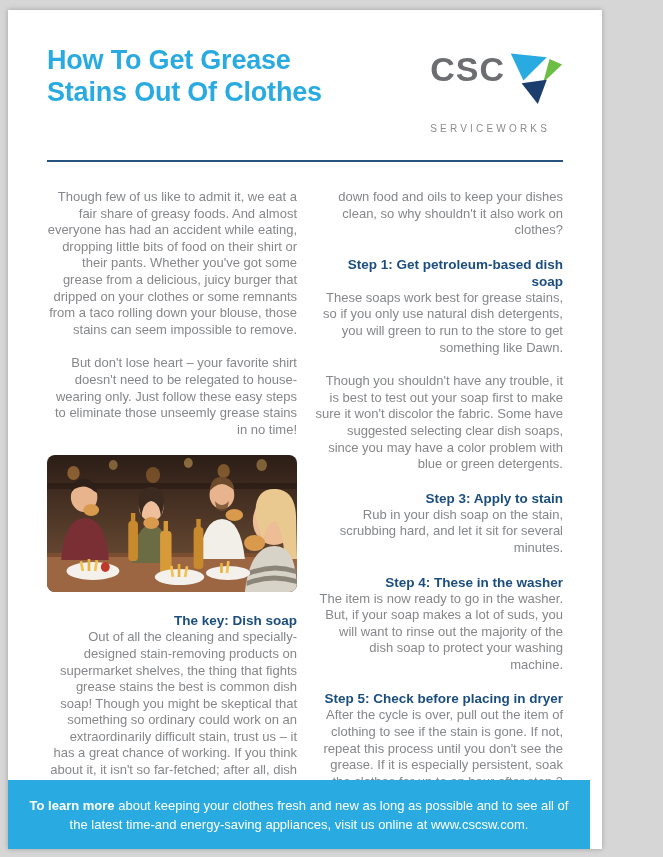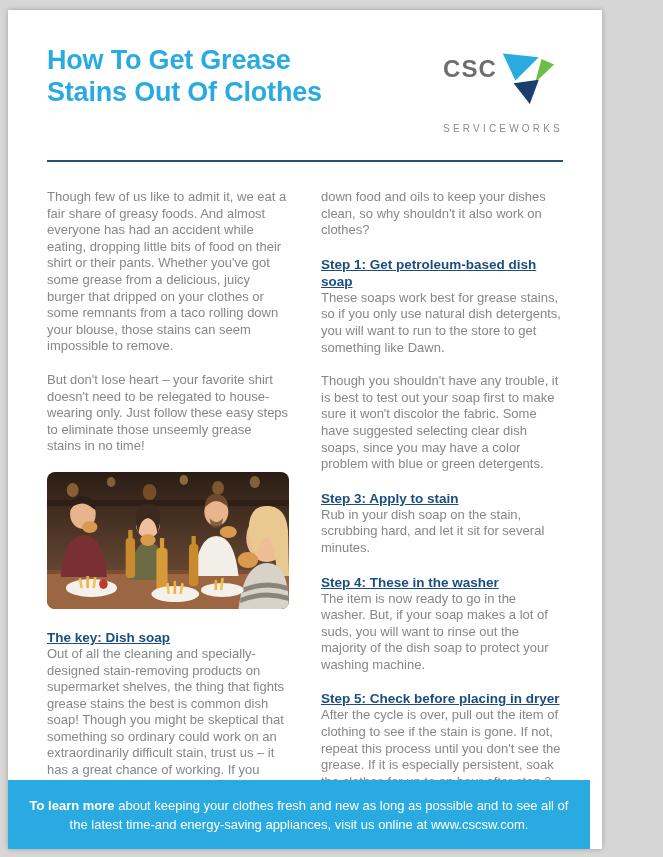--- a/index.html
+++ b/index.html
@@ -16,28 +16,28 @@
     box-shadow:0 0 5px rgba(0,0,0,.25);
   }
   .content{padding:0 39px;}
   .header-row{display:flex;justify-content:space-between;align-items:flex-start;margin-top:32px;}
   .page-title{
     color:#29ABE2;font-weight:bold;font-size:27px;line-height:32px;
     letter-spacing:-0.2px;margin:2px 0 0 0;
   }
   .logo{margin-top:10px;text-align:left;}
   .logo-top{display:flex;align-items:flex-start;}
-  .logo-text{color:#6D6E71;font-weight:bold;font-size:24px;line-height:34px;letter-spacing:1px;}
+  .logo-text{color:#6D6E71;font-weight:bold;font-size:34px;line-height:34px;letter-spacing:1px;}
   .logo-mark{width:54px;height:54px;margin-left:4px;margin-top:-2px;}
   .logo-sub{color:#8A8C8F;font-size:10px;letter-spacing:3.2px;margin-top:19px;}
   .divider{border:none;border-top:2px solid #27537F;margin:26px 0 0 0;}
-  .columns{display:flex;gap:32px;margin-top:27px;}
+  .columns{display:flex;gap:16px;margin-top:27px;text-align:right;}
   .col{flex:1;min-width:0;}
   p.body{color:#85878A;font-size:13px;line-height:16.6px;margin:0 0 17px 0;}
-  h3.sec{color:#1B4E7F;font-size:13.5px;line-height:17px;font-weight:bold;margin:0;text-decoration:underline;}
+  h3.sec{color:#1B4E7F;font-size:13.5px;line-height:17px;font-weight:bold;margin:0;}
   .step{margin-bottom:17px;}
   .photo{
     width:100%;height:137px;border-radius:8px;overflow:hidden;
     margin:4px 0 20px 0;display:block;
   }
   .footer{
     position:absolute;left:0;right:12px;bottom:0;height:69px;
     background:#29ABE2;color:#ffffff;
     display:flex;align-items:center;justify-content:center;
   }
@@ -145,21 +145,21 @@
 
         <h3 class="sec">The key: Dish soap</h3>
         <p class="body">Out of all the cleaning and specially-designed stain-removing products on supermarket shelves, the thing that fights grease stains the best is common dish soap! Though you might be skeptical that something so ordinary could work on an extraordinarily difficult stain, trust us – it has a great chance of working. If you think about it, it isn't so far-fetched; after all, dish detergent is designed to break</p>
       </div>
 
       <div class="col">
         <p class="body">down food and oils to keep your dishes clean, so why shouldn't it also work on clothes?</p>
 
         <div class="step">
           <h3 class="sec">Step 1: Get petroleum-based dish soap</h3>
-          <p class="body" style="margin-bottom:0">These soaps work best for grease stains, so if you only use natural dish detergents, you will want to run to the store to get something like Dawn.</p>
+          <p class="body" style="margin-bottom:0">These soaps work best for grease stains, so if you only use natural dish detergents, you will green to run to the store to get something like Dawn.</p>
         </div>
         <div class="step">
           <p class="body" style="margin-bottom:0">Though you shouldn't have any trouble, it is best to test out your soap first to make sure it won't discolor the fabric. Some have suggested selecting clear dish soaps, since you may have a color problem with blue or green detergents.</p>
         </div>
         <div class="step">
           <h3 class="sec">Step 3: Apply to stain</h3>
           <p class="body" style="margin-bottom:0">Rub in your dish soap on the stain, scrubbing hard, and let it sit for several minutes.</p>
         </div>
         <div class="step">
           <h3 class="sec">Step 4: These in the washer</h3>

